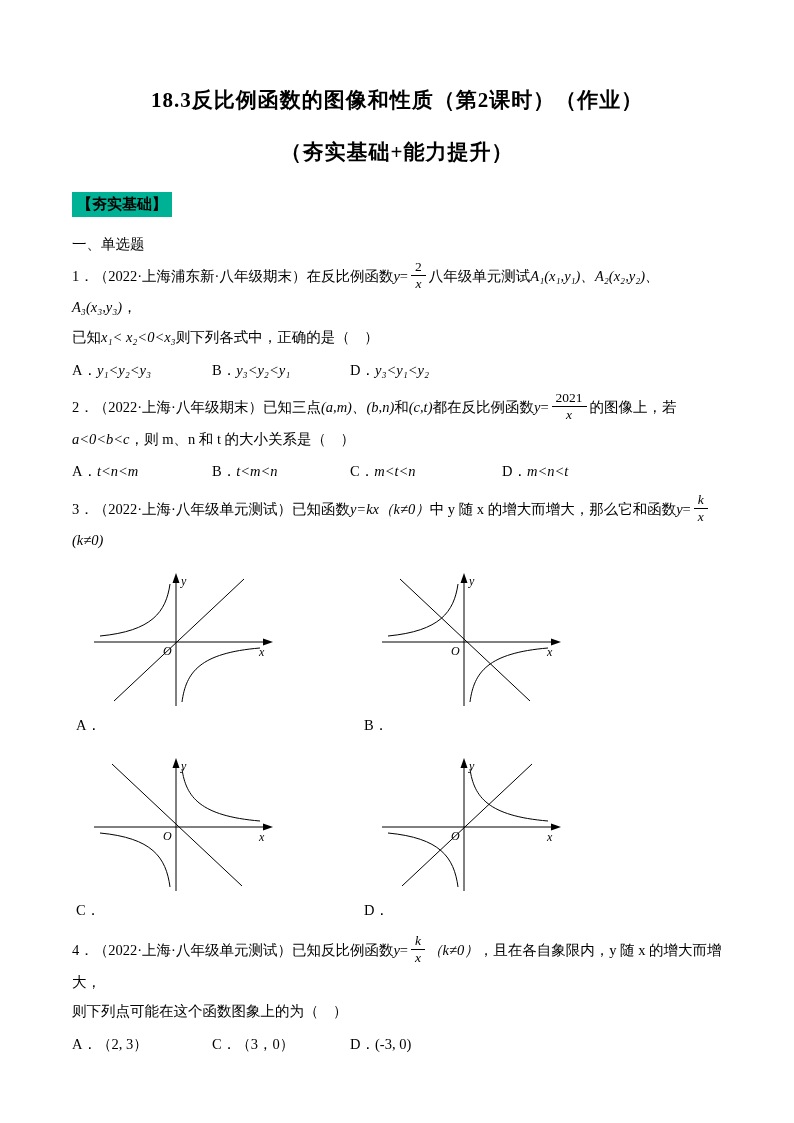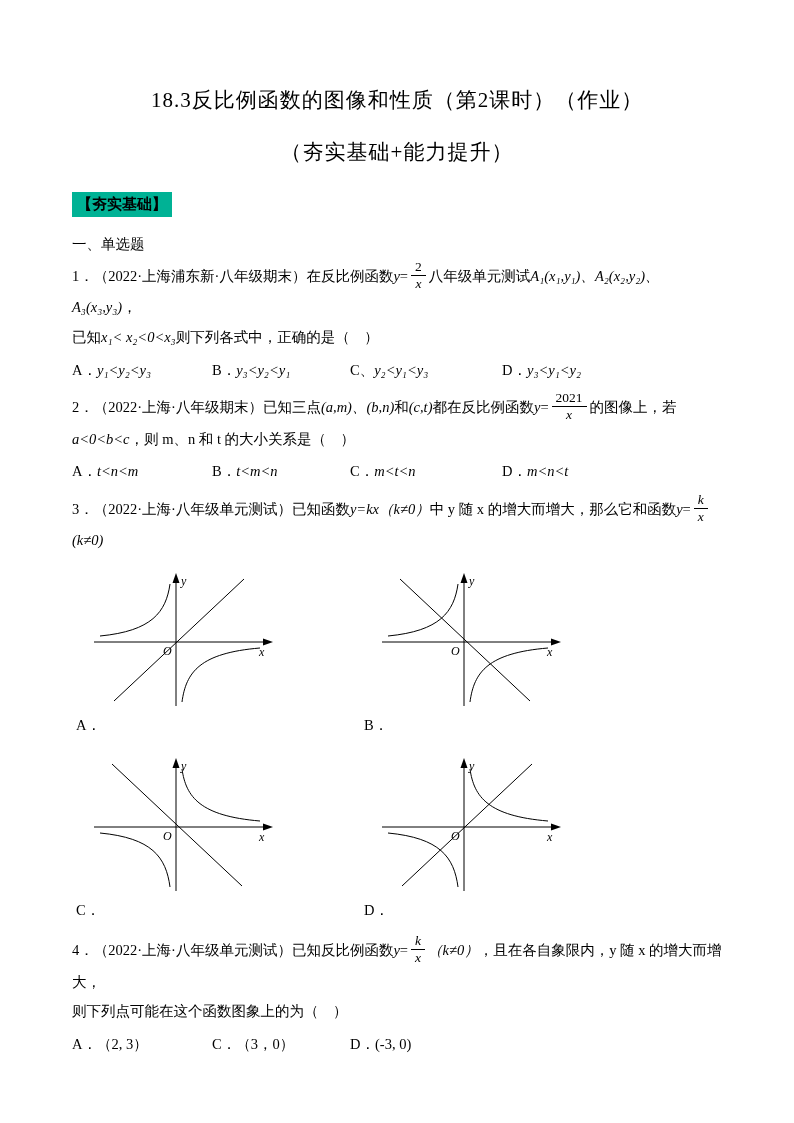--- a/index.html
+++ b/index.html
@@ -5,21 +5,21 @@
   html,body { margin:0; padding:0; background:#ffffff; }
   .page {
     width: 794px; height: 1123px; box-sizing: border-box;
     background:#fff; color:#000;
     font-family: "Liberation Serif", "DejaVu Serif", serif;
     font-size: 14.5px;
     padding: 86px 72px 0 72px;
     position: relative; overflow: hidden;
   }
   .title1, .title2 {
-    text-align: center; font-weight: normal; font-size: 21px;
+    text-align: center; font-weight: bold; font-size: 21px;
     margin: 0 0 24px 0; letter-spacing: 1px;
   }
   .title2 { margin-bottom: 26px; }
   .badge {
     display: inline-block;
     background: var(--badge-bg, #00b295);
     font-weight: bold; font-size: 15px;
     padding: 3px 5px; margin: 0 0 14px 0;
   }
   .section-h { margin: 4px 0 8px 0; }
@@ -65,21 +65,20 @@
   
   <div class="para">
     <span>1．（2022·上海浦东新·八年级期末）在反比例函数</span><span class="math">y</span><span>=</span><span class="frac"><span class="num">2</span><span class="den var">x</span></span><span>八年级单元测试</span><span class="math">A₁(x₁,y₁)、A₂(x₂,y₂)、A₃(x₃,y₃)</span><span>，</span>
   </div>
   <div class="para">
     <span>已知</span><span class="math">x₁&lt; x₂&lt;0&lt;x₃</span><span>则下列各式中，正确的是（　）</span>
   </div>
   <div class="options">
     <span class="opt"><span>A．</span><span class="math">y₁&lt;y₂&lt;y₃</span></span>
     <span class="opt"><span>B．</span><span class="math">y₃&lt;y₂&lt;y₁</span></span>
-    <span class="opt"><span>C、</span><span class="math">y₂&lt;y₁&lt;y₃</span></span>
     <span class="opt"><span>D．</span><span class="math">y₃&lt;y₁&lt;y₂</span></span>
   </div>
 
   
   <div class="para">
     <span>2．（2022·上海·八年级期末）已知三点</span><span class="math">(a,m)、(b,n)</span><span>和</span><span class="math">(c,t)</span><span>都在反比例函数</span><span class="math">y</span><span>=</span><span class="frac"><span class="num">2021</span><span class="den var">x</span></span><span>的图像上，若</span>
   </div>
   <div class="para">
     <span class="math">a&lt;0&lt;b&lt;c</span><span>，则 m、n 和 t 的大小关系是（　）</span>
   </div>

